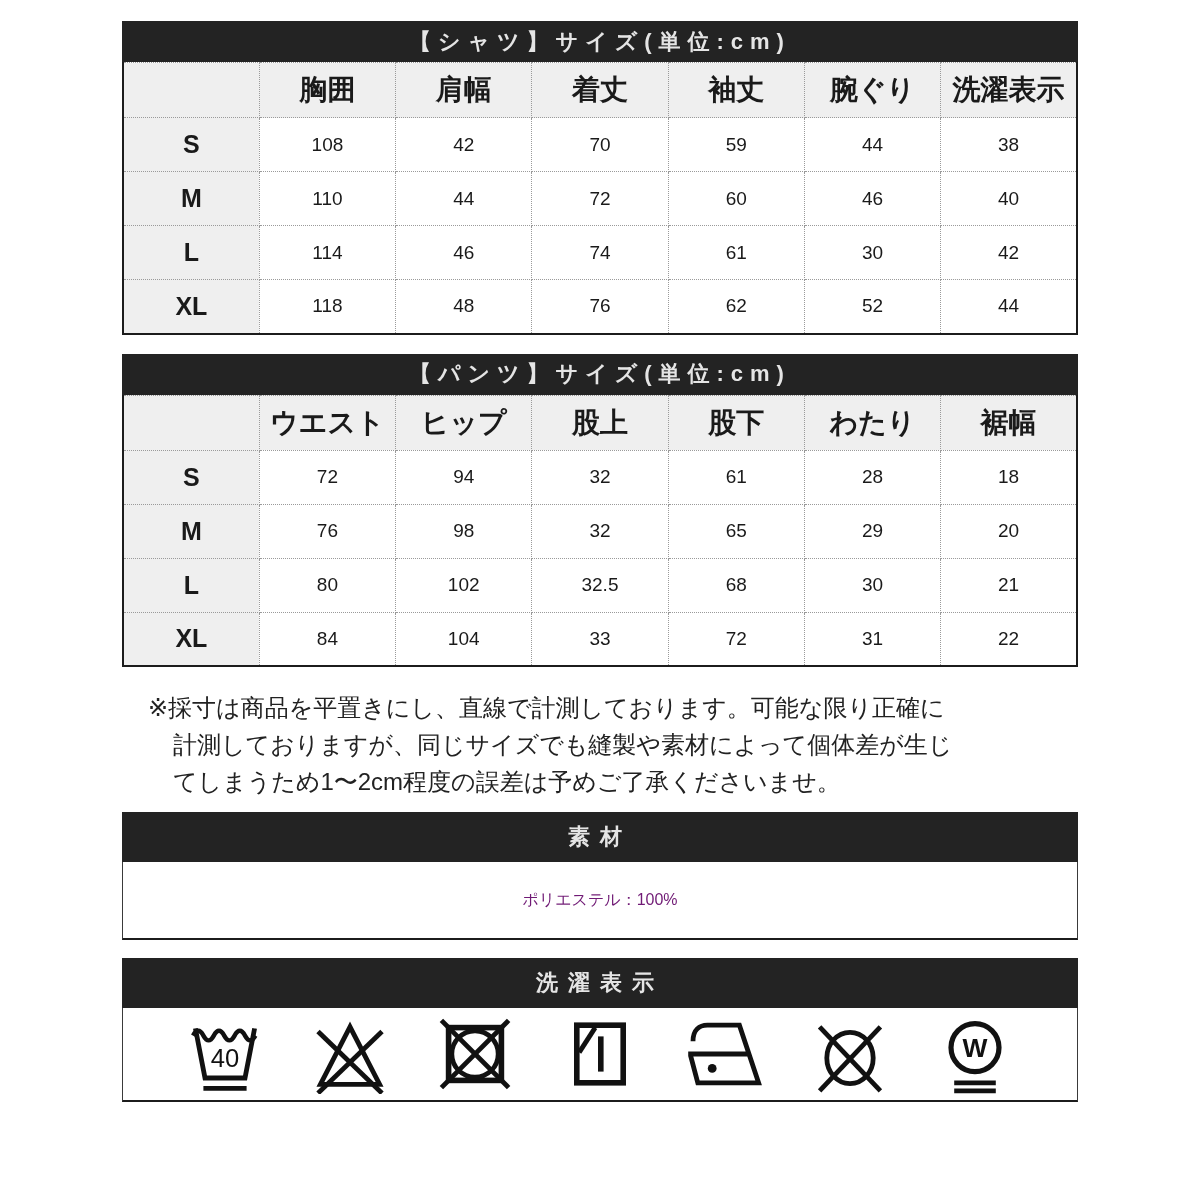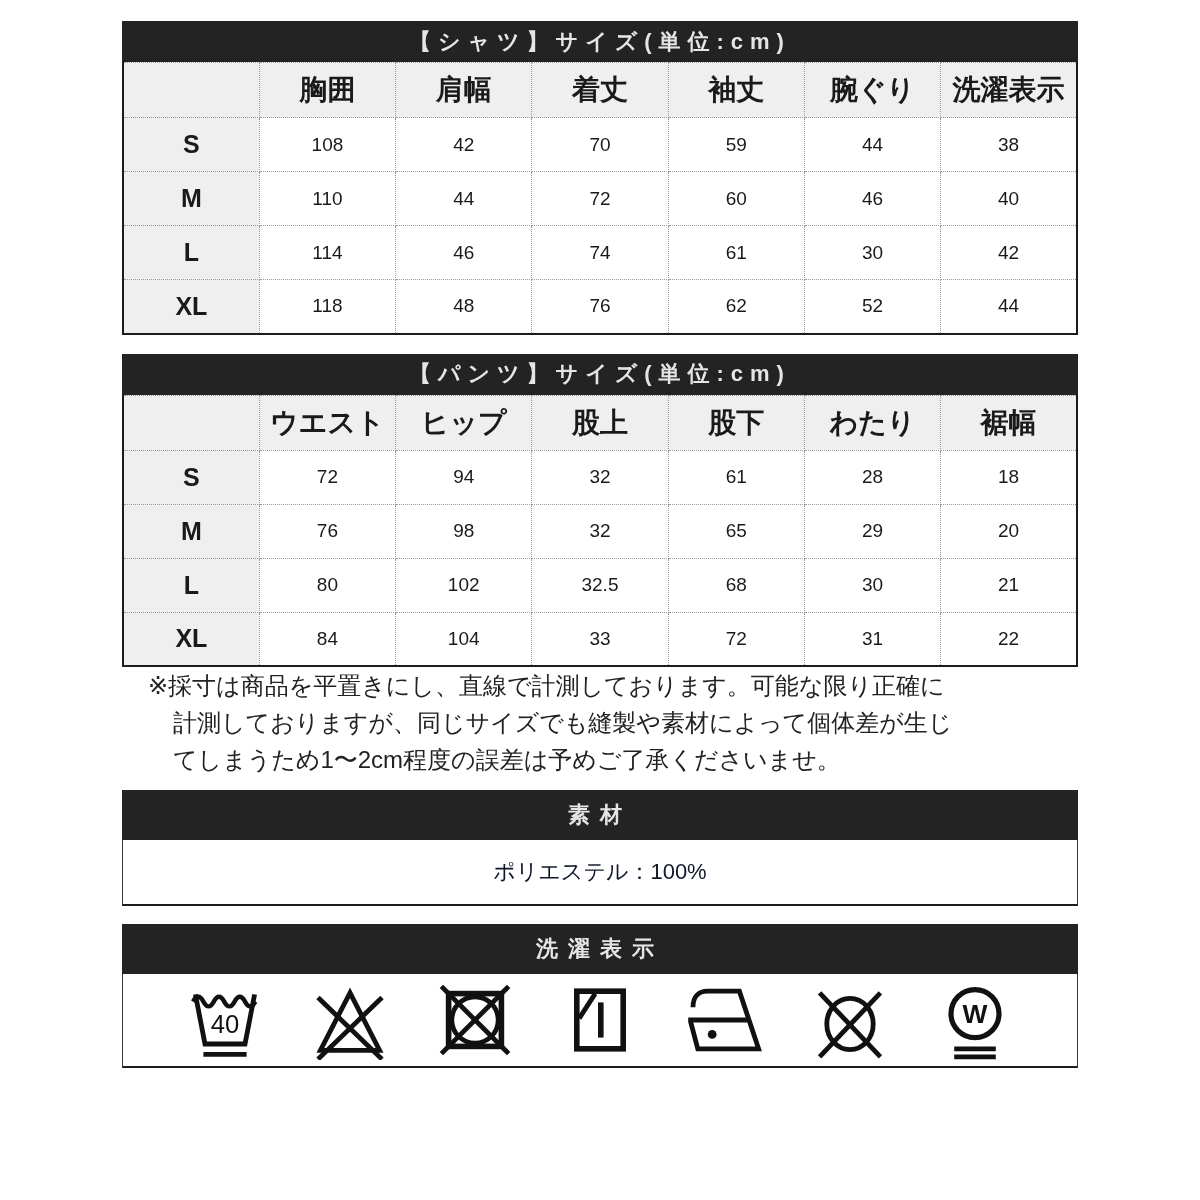--- a/index.html
+++ b/index.html
@@ -34,36 +34,36 @@
   }
   table.size-table tbody th {
     height:54px; background:#efefef; font-size:25px; font-weight:bold;
   }
   table.size-table tbody td {
     height:54px; background:#ffffff; font-size:19px; font-weight:400;
   }
   .gap19 { height:19px; }
 
   
-  .notes { padding-left:26px; width:840px; }
+  .notes { margin-top:22px; padding-left:26px; width:840px; }
   .note {
     font-size:24px; line-height:37px; color:#222222;
     padding-left:25px; text-indent:-25px; margin:0;
   }
   .note + .note { margin-top:30px; }
 
   
   .boxed-section { margin-top:12px; }
   .boxed-section.laundry { margin-top:18px; }
   .box-content {
     border:1px solid #3a3a3a; border-top:none; border-bottom:2px solid #1c1c1c;
     background:#ffffff;
     display:flex; align-items:center; justify-content:center;
   }
-  .material-content { height:66px; font-size:22px; color:#0f172a; }
+  .material-content { height:78px; font-size:16px; color:#701a75; }
   .laundry-content { height:94px; gap:37px; }
   .care-icon { display:block; }
 </style>
 </head>
 <body>
 
 <div class="container">
 
   <div class="section-bar">
     <span>【シャツ】サイズ(単位:cm)</span>

